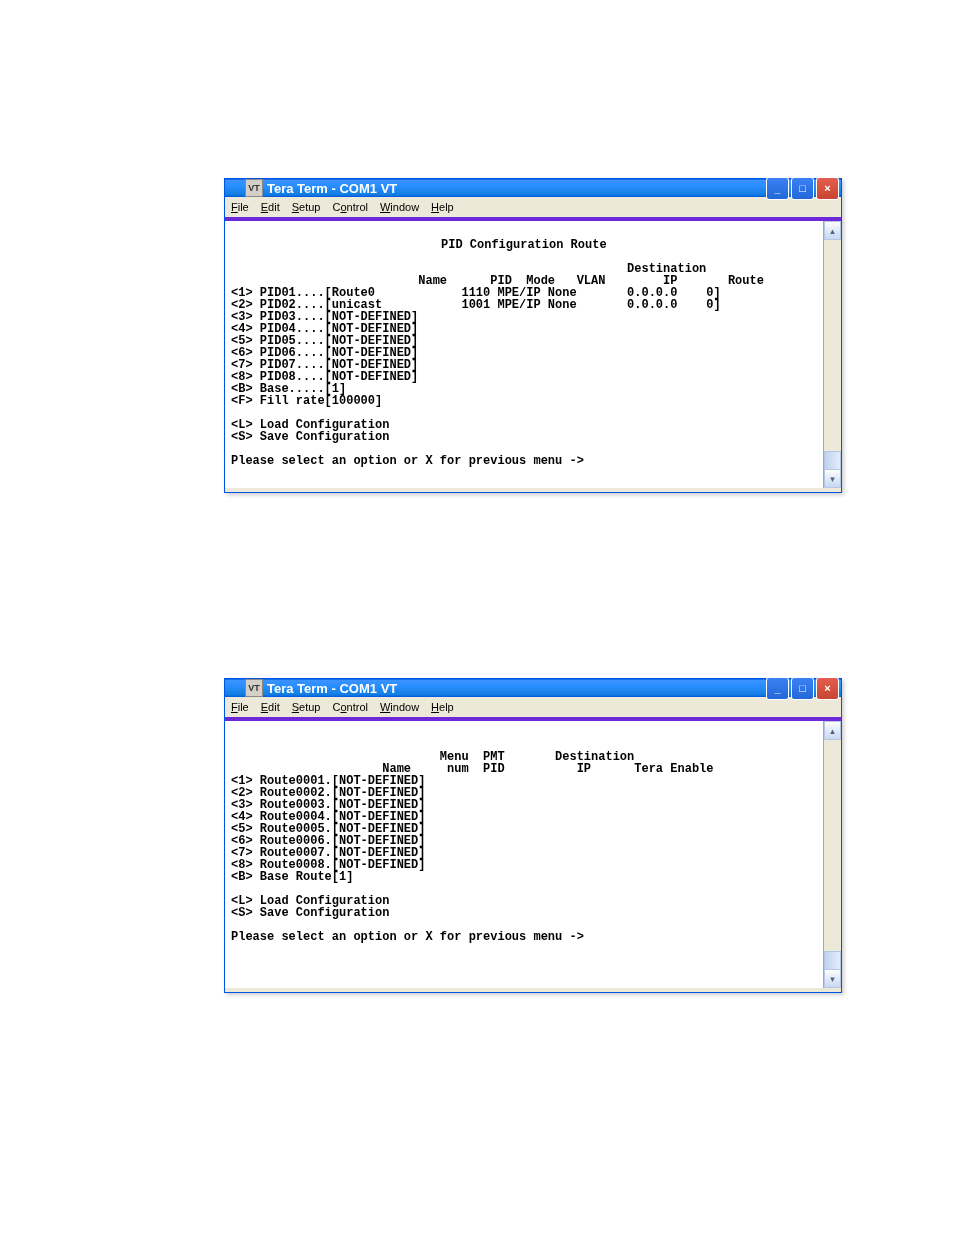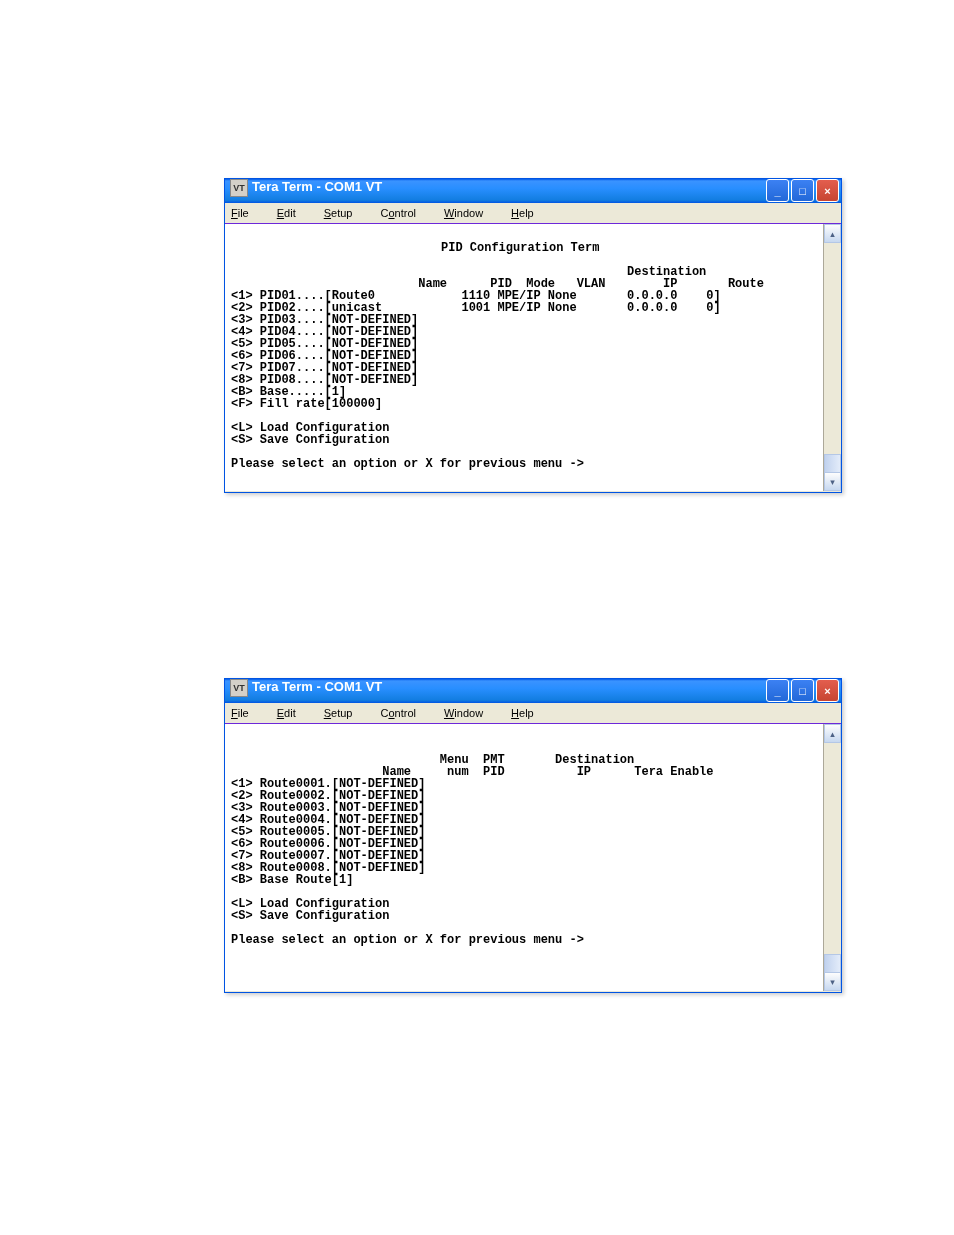--- a/index.html
+++ b/index.html
@@ -1,24 +1,24 @@
 <!DOCTYPE html>
 <html><head>
 <meta charset="utf-8">
 <style>
 body{margin:0;padding:0;background:#fff;font-family:Arial,sans-serif;width:954px;height:1235px;position:relative}
 .window{position:absolute;border:1px solid #0054e3;background:#ece9d8;box-shadow:2px 2px 4px rgba(0,0,0,0.2)}
-.titlebar{height:24px;background:linear-gradient(to bottom,#0058e6 0%,#3a93ff 8%,#288eff 40%,#127de0 88%,#0054e3 100%);display:flex;align-items:flex-start;padding:0 2px 0 5px;color:#fff;font-size:13px;font-weight:bold}
+.titlebar{height:18px;background:linear-gradient(to bottom,#0058e6 0%,#3a93ff 8%,#288eff 40%,#127de0 88%,#0054e3 100%);display:flex;align-items:center;padding:0 2px 0 20px;color:#fff;font-size:13px;font-weight:bold}
 .titlebar .icon{width:16px;height:16px;background:#d4d0c8;border:1px solid #888;margin-right:4px;display:flex;align-items:center;justify-content:center;font-size:9px;color:#333}
 .titlebar .title{flex:1}
 .titlebar .btns{display:flex;gap:2px}
 .titlebar .btn{width:21px;height:21px;border:1px solid #fff;border-radius:3px;display:flex;align-items:center;justify-content:center;font-size:11px;font-weight:bold;color:#fff}
 .titlebar .mn{background:linear-gradient(to bottom,#3c81f3,#2268d8)}
 .titlebar .cl{background:linear-gradient(to bottom,#e35e4e,#c74532)}
-.menubar{height:20px;background:#ece9d8;display:flex;align-items:center;padding:0 6px;font-size:11px;color:#000;gap:28px;border-bottom:1px solid #6d28d9}
+.menubar{height:20px;background:#ece9d8;display:flex;align-items:center;padding:0 6px;font-size:11px;color:#000;gap:12px;border-bottom:4px solid #6d28d9}
 .menubar span u{text-decoration:underline}
 .term{background:#fff;position:relative;overflow:hidden}
 .term-content{position:absolute;left:6px;top:6px;right:20px;font-family:"Courier New",monospace;font-size:12px;line-height:12px;color:#000;font-weight:bold;white-space:pre}
 .scrollbar{position:absolute;right:0;top:0;bottom:0;width:17px;background:#ece9d8;border-left:1px solid #aca899}
 .scrollbar .arrow{position:absolute;left:0;right:0;height:17px;background:linear-gradient(to bottom,#fdfdfd,#c7d8f0);border:1px solid #b4c7e6;display:flex;align-items:center;justify-content:center;font-size:9px;color:#4d6185}
 .scrollbar .arrow.up{top:0}
 .scrollbar .arrow.dn{bottom:0}
 .scrollbar .thumb{position:absolute;left:0;right:0;background:linear-gradient(to right,#c1d2ee,#e3ecfa);border:1px solid #b4c7e6}
 </style>
 </head>
@@ -37,21 +37,21 @@
   <div class="menubar">
     <span><u>F</u>ile</span>
     <span><u>E</u>dit</span>
     <span><u>S</u>etup</span>
     <span>C<u>o</u>ntrol</span>
     <span><u>W</u>indow</span>
     <span><u>H</u>elp</span>
   </div>
   <div class="term" style="height:267px">
     <div class="term-content">
-<span style="display:block;text-align:left;padding-left:210px">PID Configuration Term</span>
+<span style="display:block;text-align:left;padding-left:210px">PID Configuration Route</span>
 <span>                                                       Destination</span>
 <span>                          Name      PID  Mode   VLAN        IP       Route</span>
 <span>&lt;1&gt; PID01....[Route0            1110 MPE/IP None       0.0.0.0    0]</span>
 <span>&lt;2&gt; PID02....[unicast           1001 MPE/IP None       0.0.0.0    0]</span>
 <span>&lt;3&gt; PID03....[NOT-DEFINED]</span>
 <span>&lt;4&gt; PID04....[NOT-DEFINED]</span>
 <span>&lt;5&gt; PID05....[NOT-DEFINED]</span>
 <span>&lt;6&gt; PID06....[NOT-DEFINED]</span>
 <span>&lt;7&gt; PID07....[NOT-DEFINED]</span>
 <span>&lt;8&gt; PID08....[NOT-DEFINED]</span>

